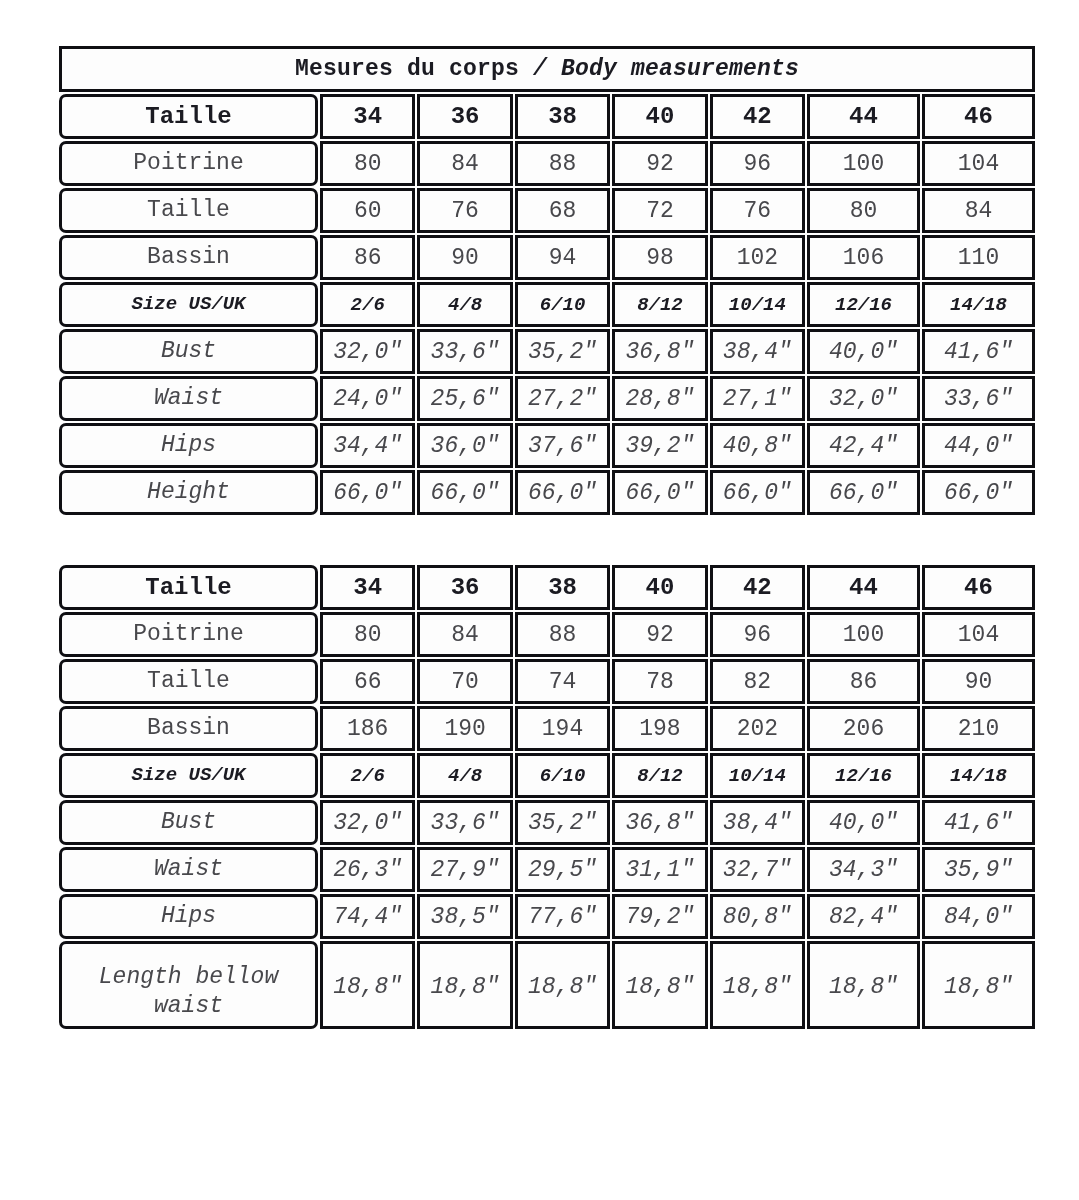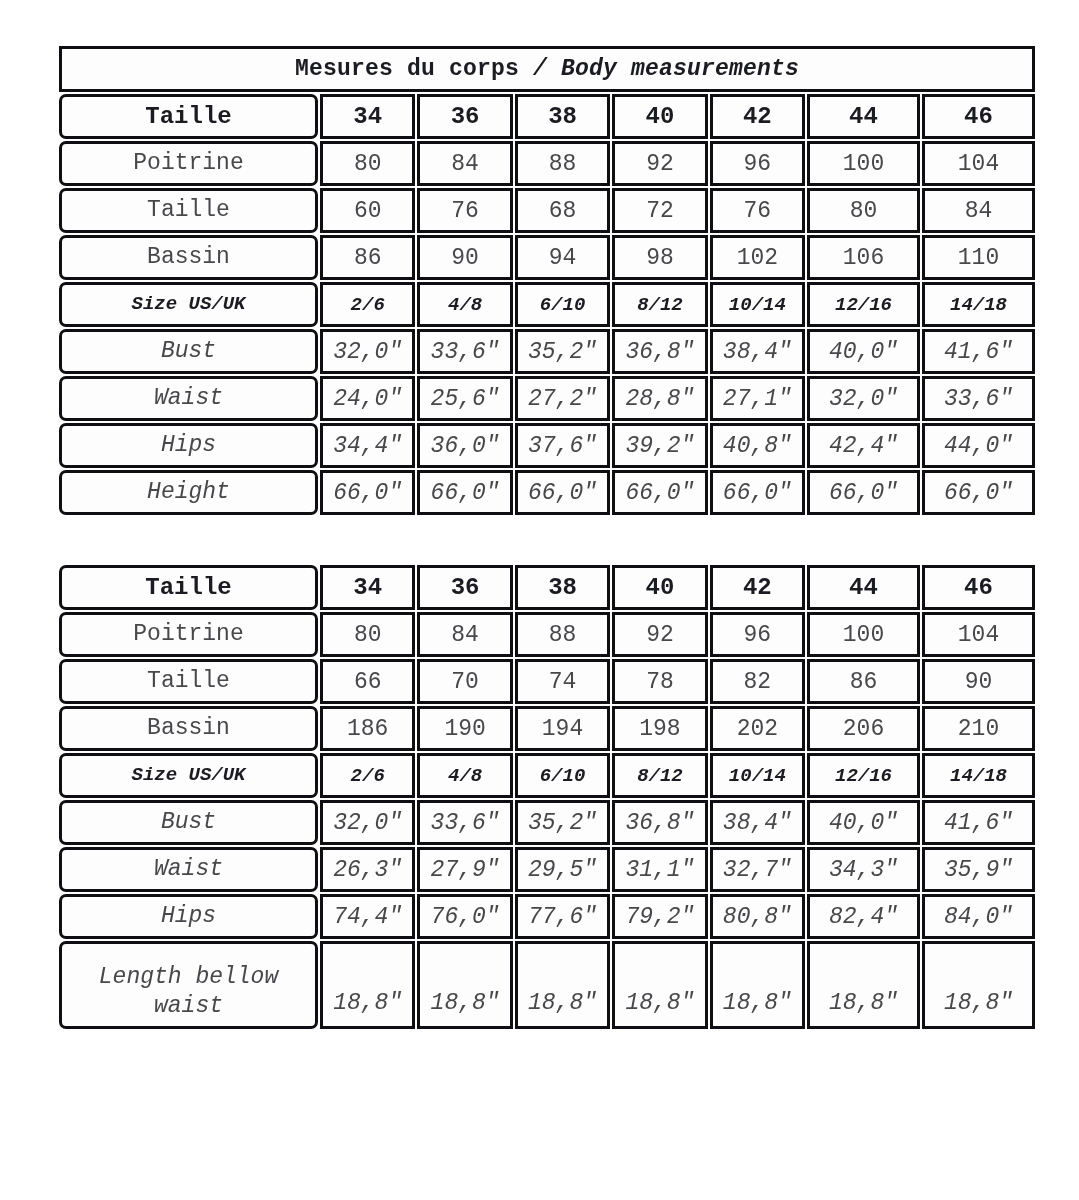--- a/index.html
+++ b/index.html
@@ -76,21 +76,21 @@
   }
   tr.imperial td{
     font-weight:400;
     font-style:italic;
     font-size:23px;
     color:var(--body-text);
   }
   tr.tall td{height:88px;}
   tr.tall td.value-cell{
     vertical-align:bottom;
-    padding-bottom:10px;
+    padding-bottom:26px;
   }
   tr.tall td.label-cell{
     vertical-align:middle;
     padding-top:14px;
   }
 </style>
 </head>
 <body>
 
 <div class="doc" id="tables-root">
@@ -279,21 +279,21 @@
           <td class="value-cell">27,9″</td>
           <td class="value-cell">29,5″</td>
           <td class="value-cell">31,1″</td>
           <td class="value-cell">32,7″</td>
           <td class="value-cell">34,3″</td>
           <td class="value-cell">35,9″</td>
         </tr>
         <tr class="imperial">
           <td class="label-cell">Hips</td>
           <td class="value-cell">74,4″</td>
-          <td class="value-cell">76,0″</td>
+          <td class="value-cell">38,5″</td>
           <td class="value-cell">77,6″</td>
           <td class="value-cell">79,2″</td>
           <td class="value-cell">80,8″</td>
           <td class="value-cell">82,4″</td>
           <td class="value-cell">84,0″</td>
         </tr>
         <tr class="imperial tall">
           <td class="label-cell">Length bellow
 waist</td>
           <td class="value-cell">18,8″</td>

